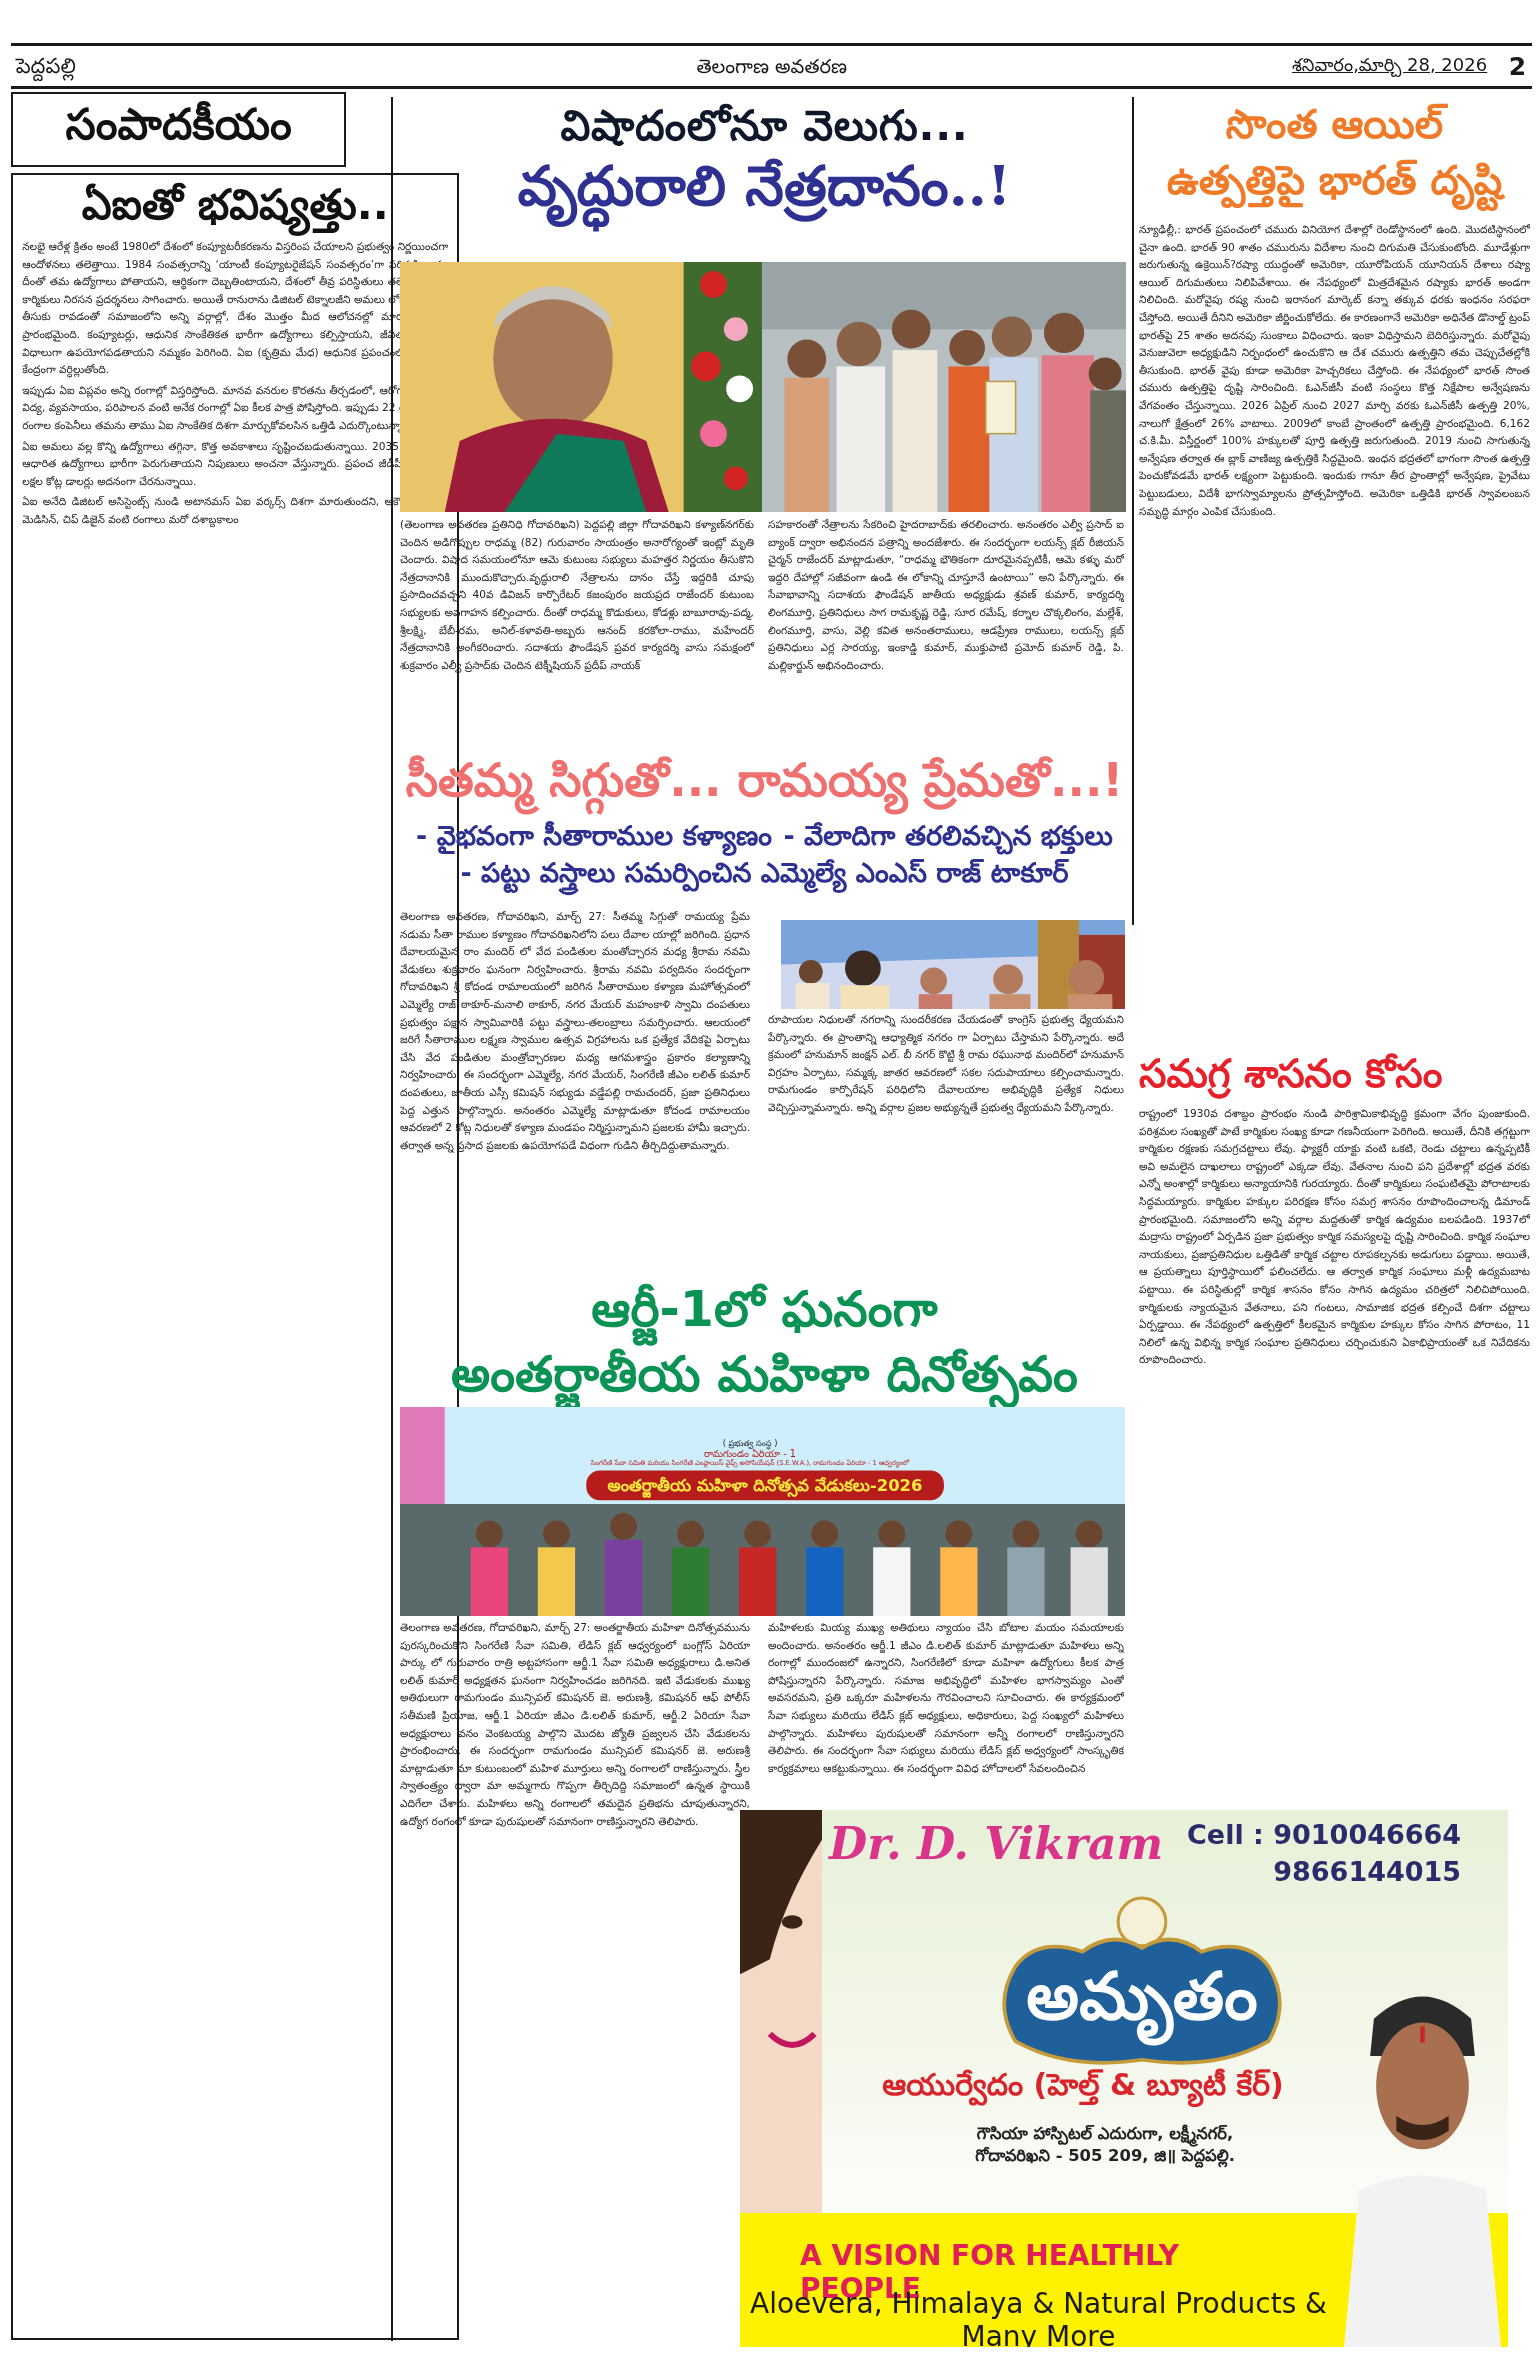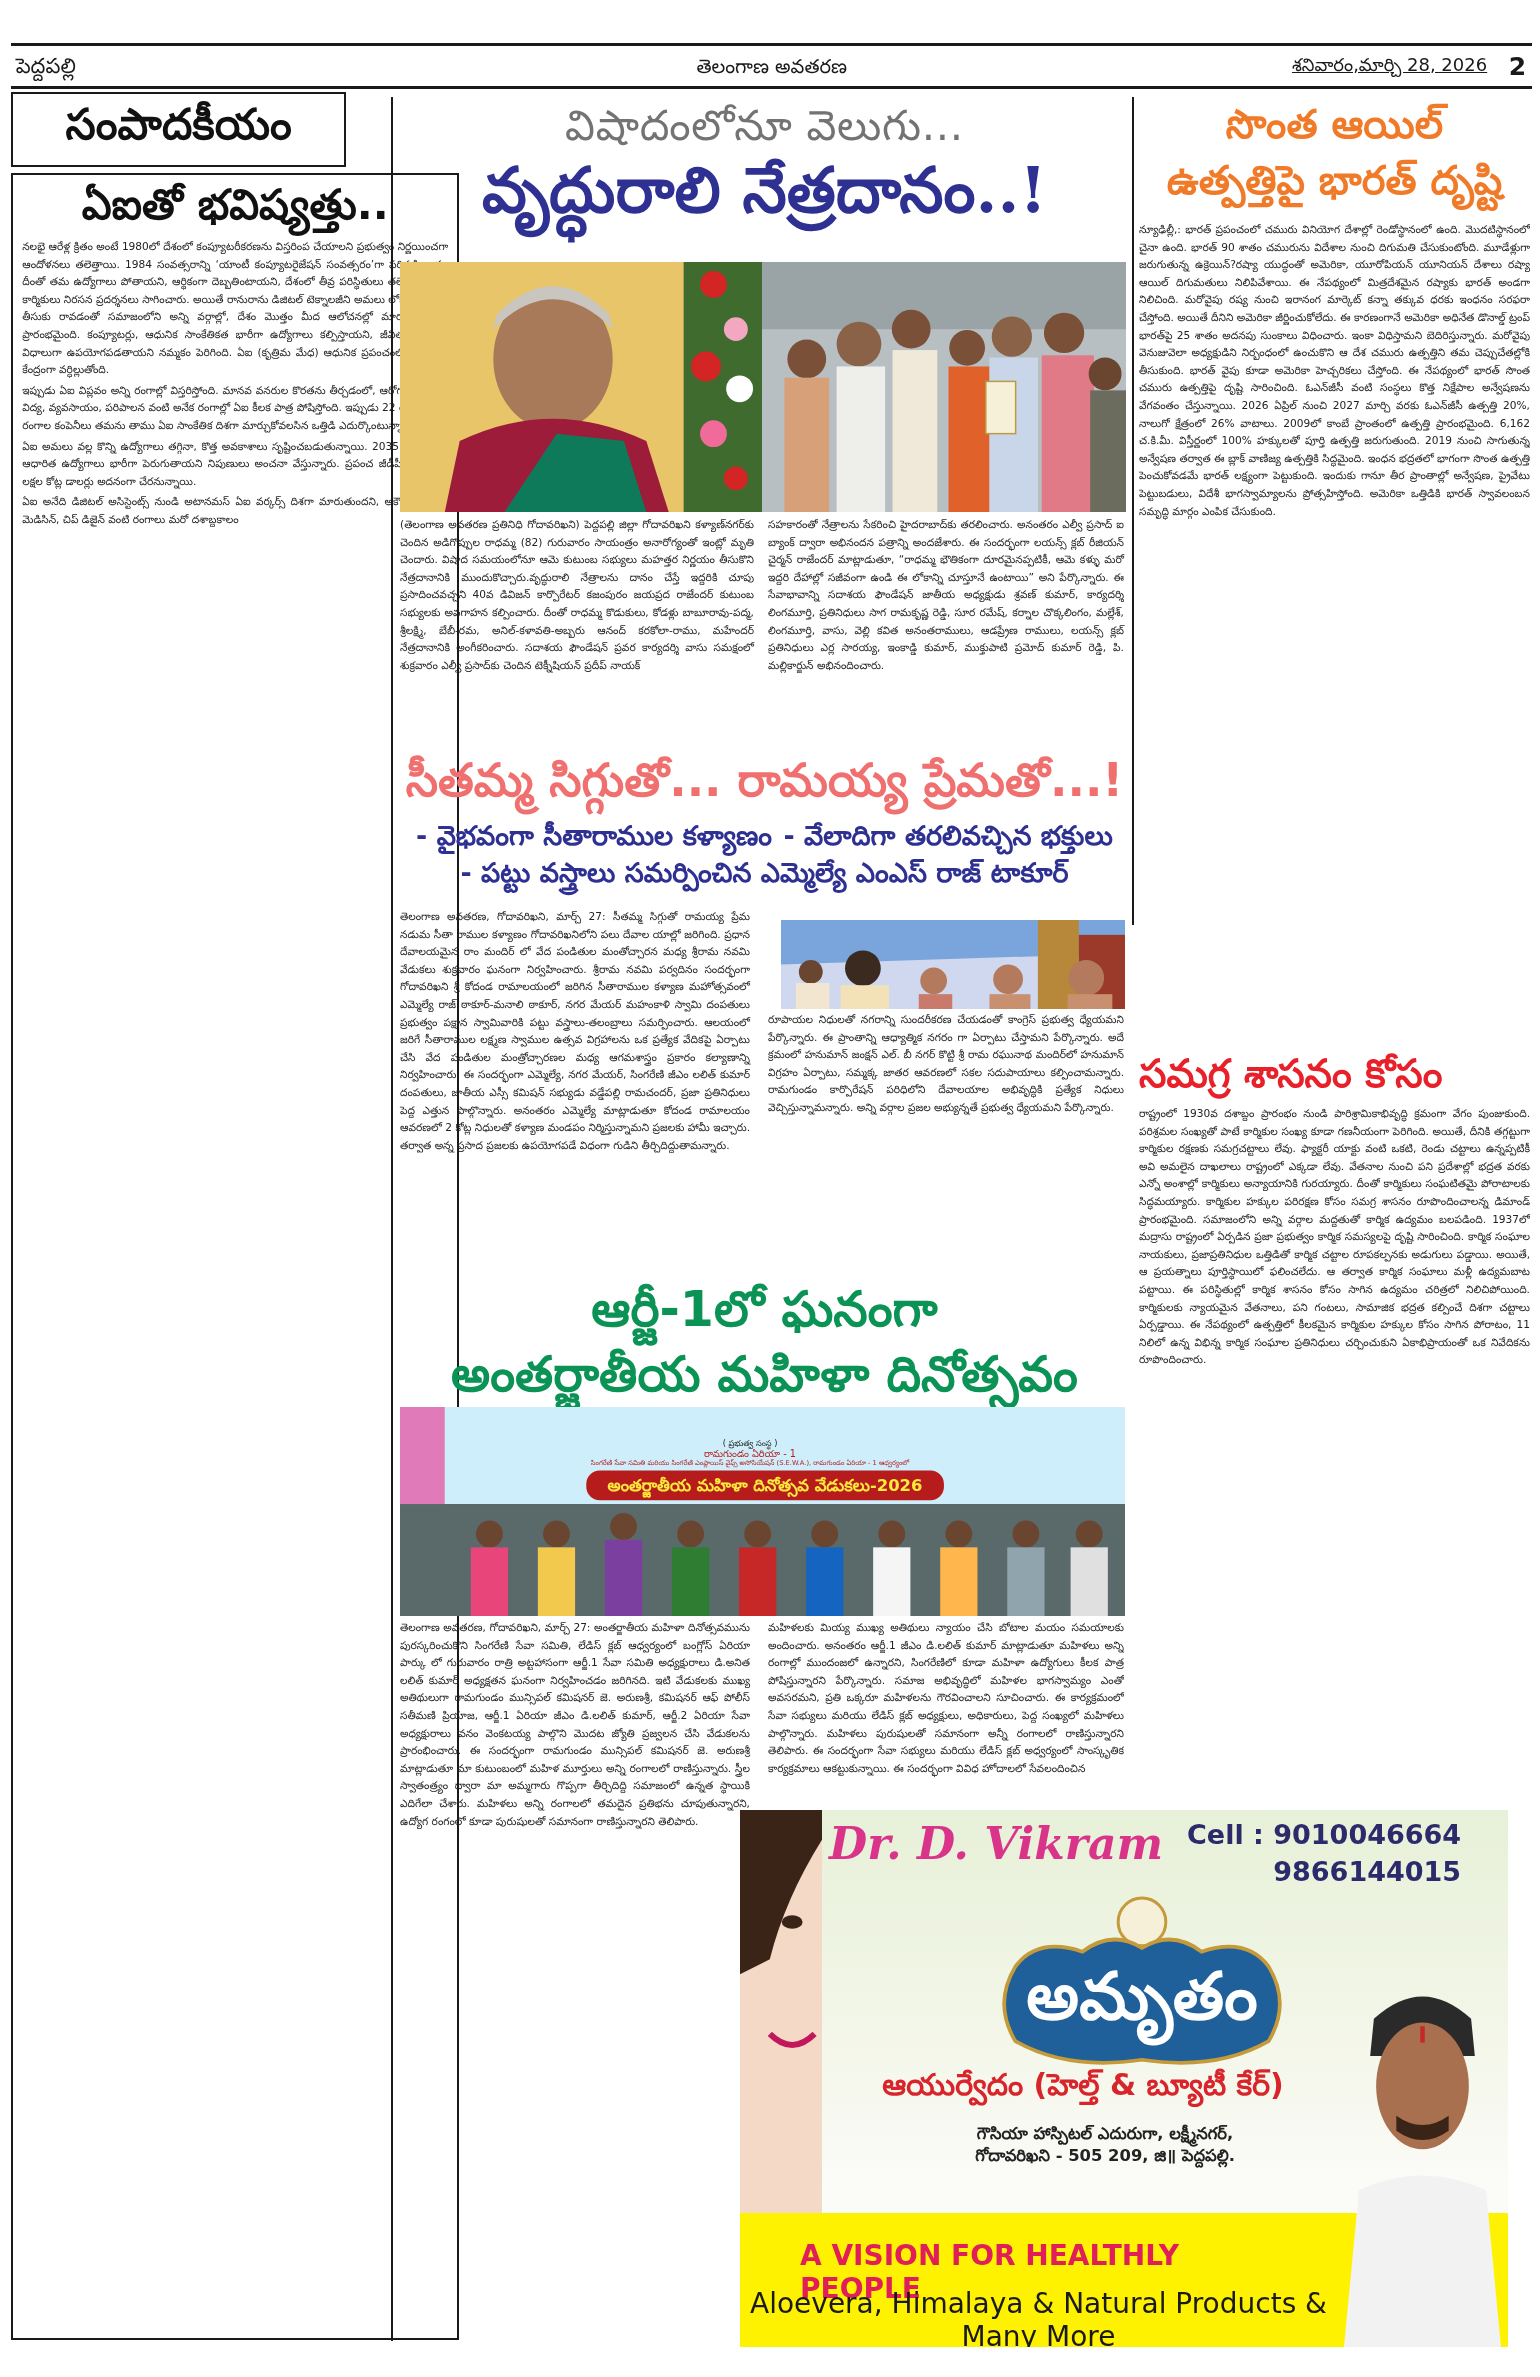--- a/index.html
+++ b/index.html
@@ -21,22 +21,22 @@
   .ed-title-box { left: 11.2px; top: 92px; width: 335px; height: 75px; border: 2.2px solid #1a1a1a;
     display: flex; align-items: center; justify-content: center; }
   .ed-title { font-family: "DejaVu Serif", serif; font-weight: bold; font-size: 43px; color: #111; }
   .ed-box { left: 11.2px; top: 173px; width: 448px; height: 2167px; border: 2.2px solid #1a1a1a; padding: 0 9px; }
   .ed-headline { font-weight: bold; font-size: 42px; color: #111; text-align: center; line-height: 60px; margin-bottom: 3px; }
 
   
   .vrule { background: #1a1a1a; width: 2.2px; }
 
   
-  .kicker { color: #737373; font-weight: normal; font-size: 42px; text-align: center; letter-spacing: 0.7px; }
-  .main-head { color: #2e3192; font-family: "DejaVu Serif", serif; font-weight: bold; font-size: 63px; text-align: center; }
+  .kicker { color: #0f172a; font-weight: bold; font-size: 42px; text-align: center; letter-spacing: 0.7px; }
+  .main-head { color: #2e3192; font-family: "DejaVu Serif", serif; font-weight: bold; font-size: 55px; text-align: center; }
   .photo { overflow: hidden; position: absolute; }
   .photo svg { width: 100%; height: 100%; display: block; }
 
   .sita-head { color: #f07070; font-weight: bold; font-size: 46px; text-align: center; }
   .sub-head { color: #2e3192; font-weight: bold; font-size: 27px; text-align: center; }
   .green-head { color: #0b9355; font-weight: bold; font-size: 49px; text-align: center; }
 
   
   .orange-head { color: #f07a28; font-weight: bold; font-size: 40px; text-align: center; }
   .red-head { color: #e8202a; font-weight: bold; font-size: 39px; }

